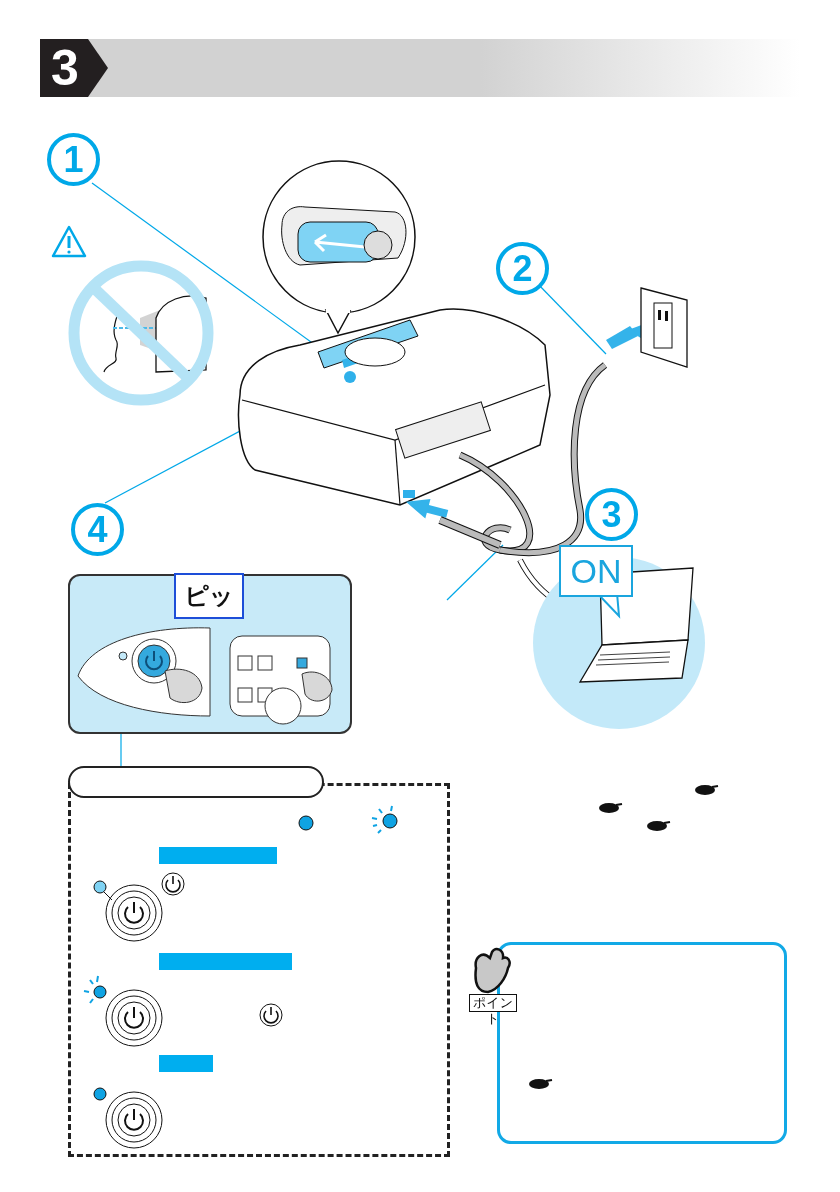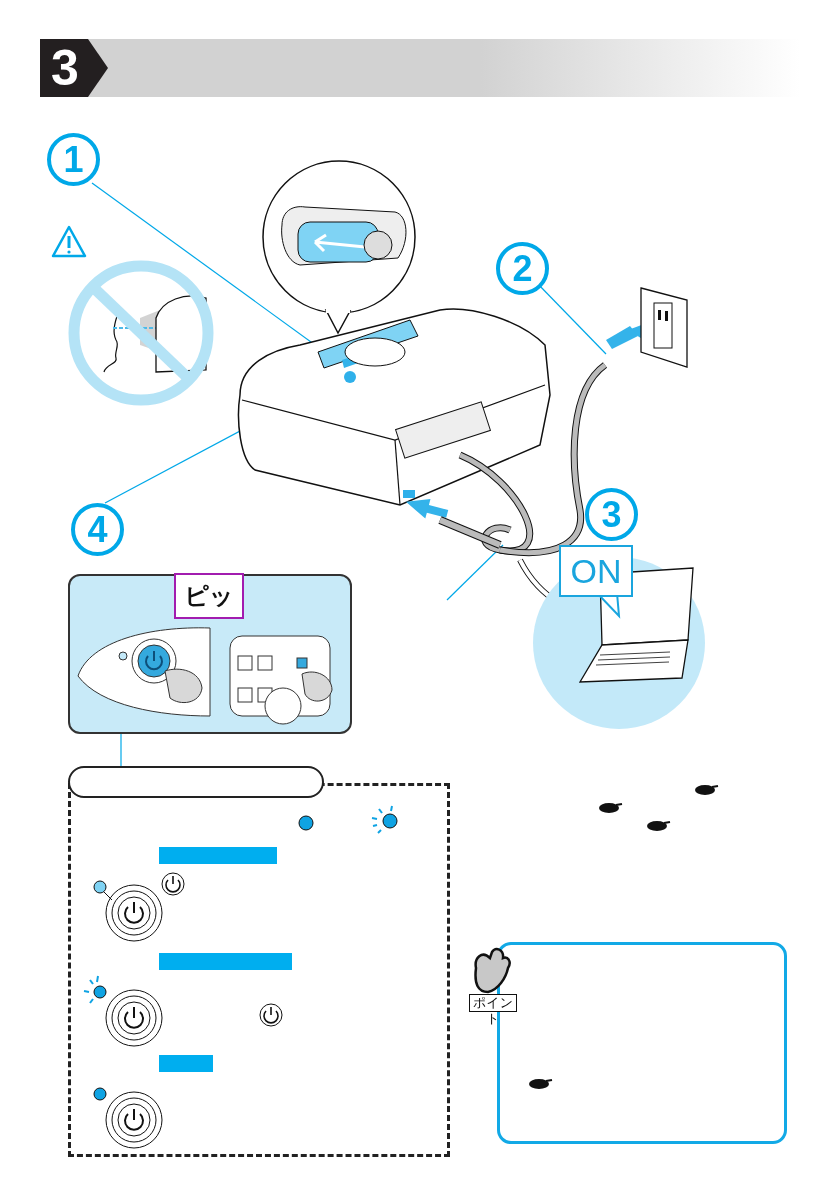--- a/index.html
+++ b/index.html
@@ -6,21 +6,21 @@
   body{width:840px;height:1192px;position:relative;overflow:hidden;font-family:"DejaVu Sans",sans-serif;}
   .abs{position:absolute;}
   .header-bar{left:40px;top:39px;width:760px;height:58px;
     background:linear-gradient(to right,#d2d2d2 0%,#d2d2d2 58%,#ffffff 100%);}
   .step-num{left:40px;top:39px;width:50px;height:58px;color:#fff;font-family:"Liberation Sans",sans-serif;font-weight:bold;
     font-size:50px;line-height:58px;text-align:center;}
   .circ-num{color:#00a8e8;font-family:"Liberation Sans",sans-serif;font-weight:bold;
     border:4px solid #00a8e8;border-radius:50%;text-align:center;background:#fff;}
   .on-box{left:559px;top:545px;width:70px;height:48px;border:2px solid #1aa5de;background:#fff;color:#1aa5de;
     font-family:"Liberation Sans",sans-serif;font-weight:normal;font-size:34px;line-height:48px;text-align:center;}
-  .pi-box{left:174px;top:573px;width:66px;height:42px;border:2px solid #a21caf;background:#fff;color:#111;
+  .pi-box{left:174px;top:573px;width:66px;height:42px;border:2px solid #1d4ed8;background:#fff;color:#111;
     font-weight:bold;font-size:24px;line-height:42px;text-align:center;}
   .panel-blue{left:68px;top:574px;width:280px;height:156px;background:#c8eaf8;border:2px solid #333;border-radius:12px;}
   .status-box{left:68px;top:783px;width:376px;height:368px;border:3px dashed #222;border-top-width:3px;}
   .status-pill{left:68px;top:766px;width:252px;height:28px;border:2px solid #222;border-radius:16px;background:#fff;}
   .cyan-bar{background:#00aeef;height:17px;}
   .point-box{left:497px;top:942px;width:284px;height:196px;border:3px solid #12a9e6;border-radius:14px;background:#fff;}
   .point-label{left:469px;top:994px;width:46px;height:16px;border:1.5px solid #111;background:#fff;font-size:13px;
     line-height:16px;text-align:center;color:#111;}
   svg{position:absolute;left:0;top:0;}
 </style>

